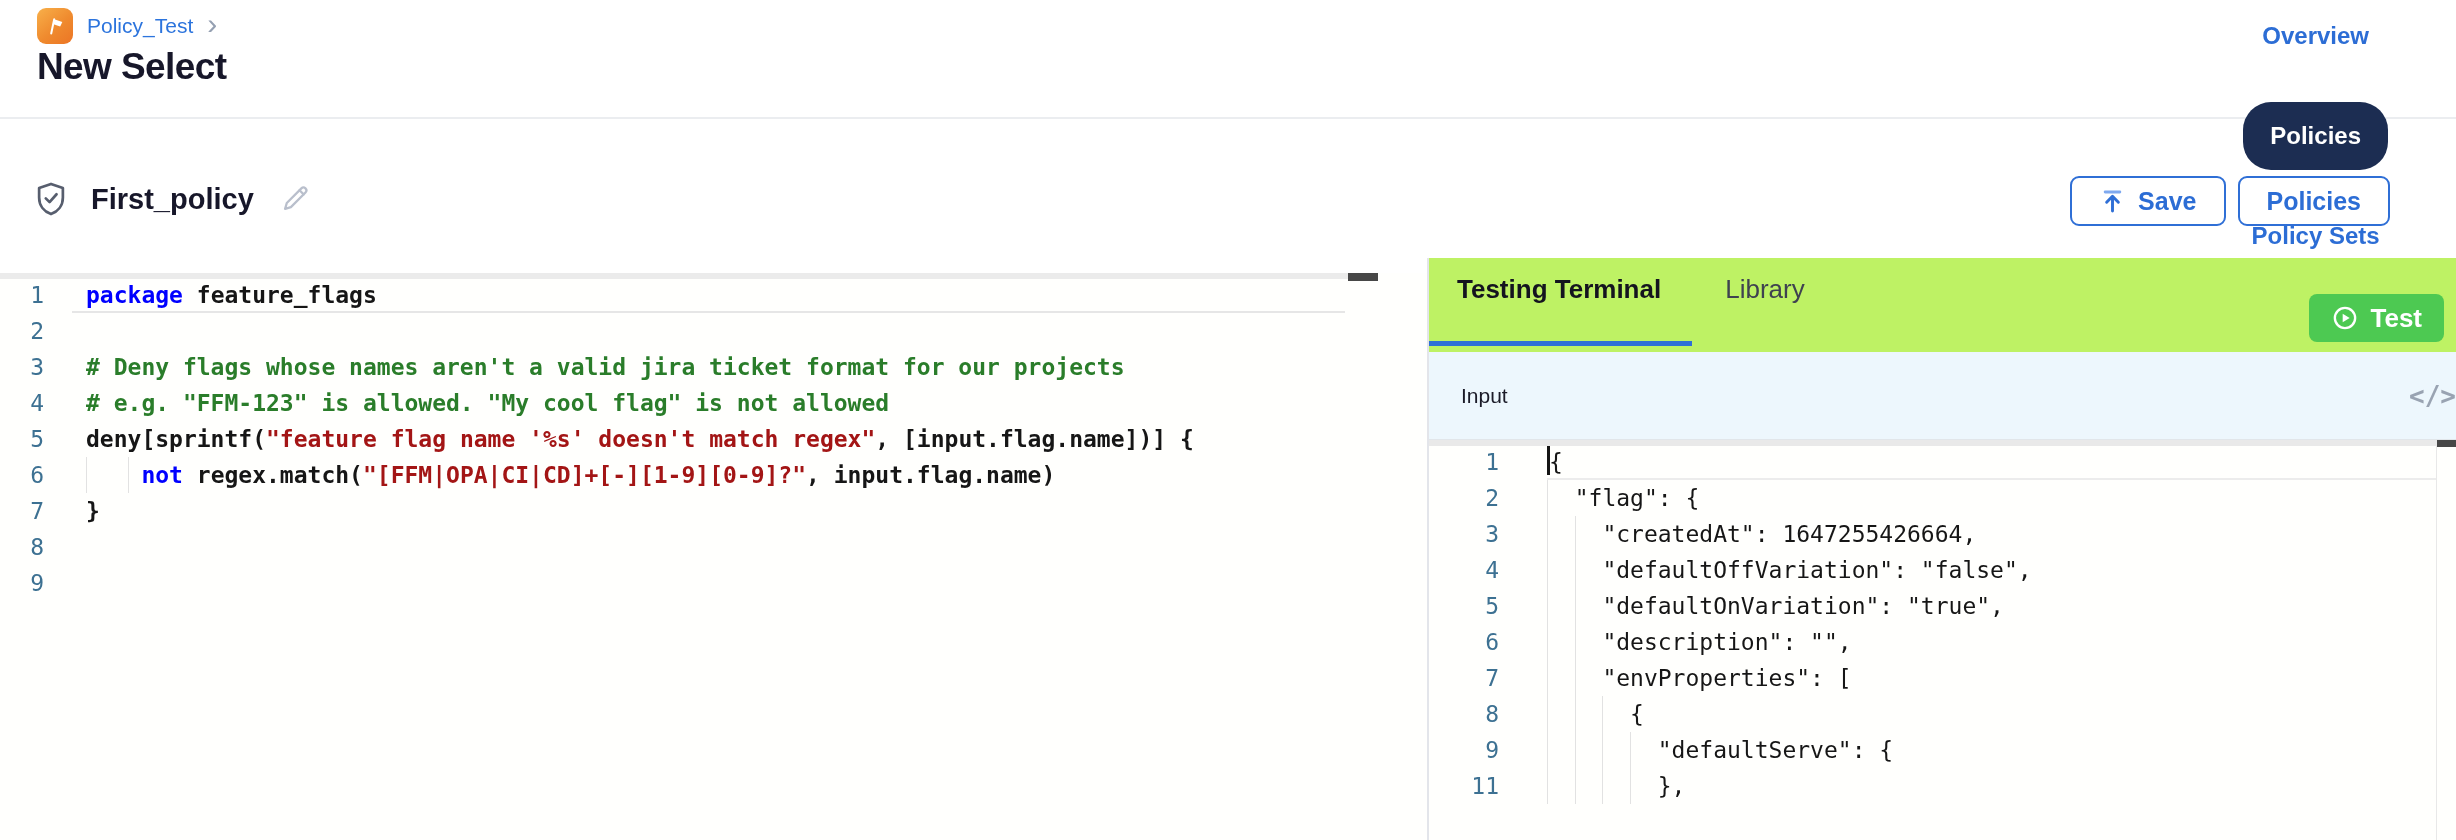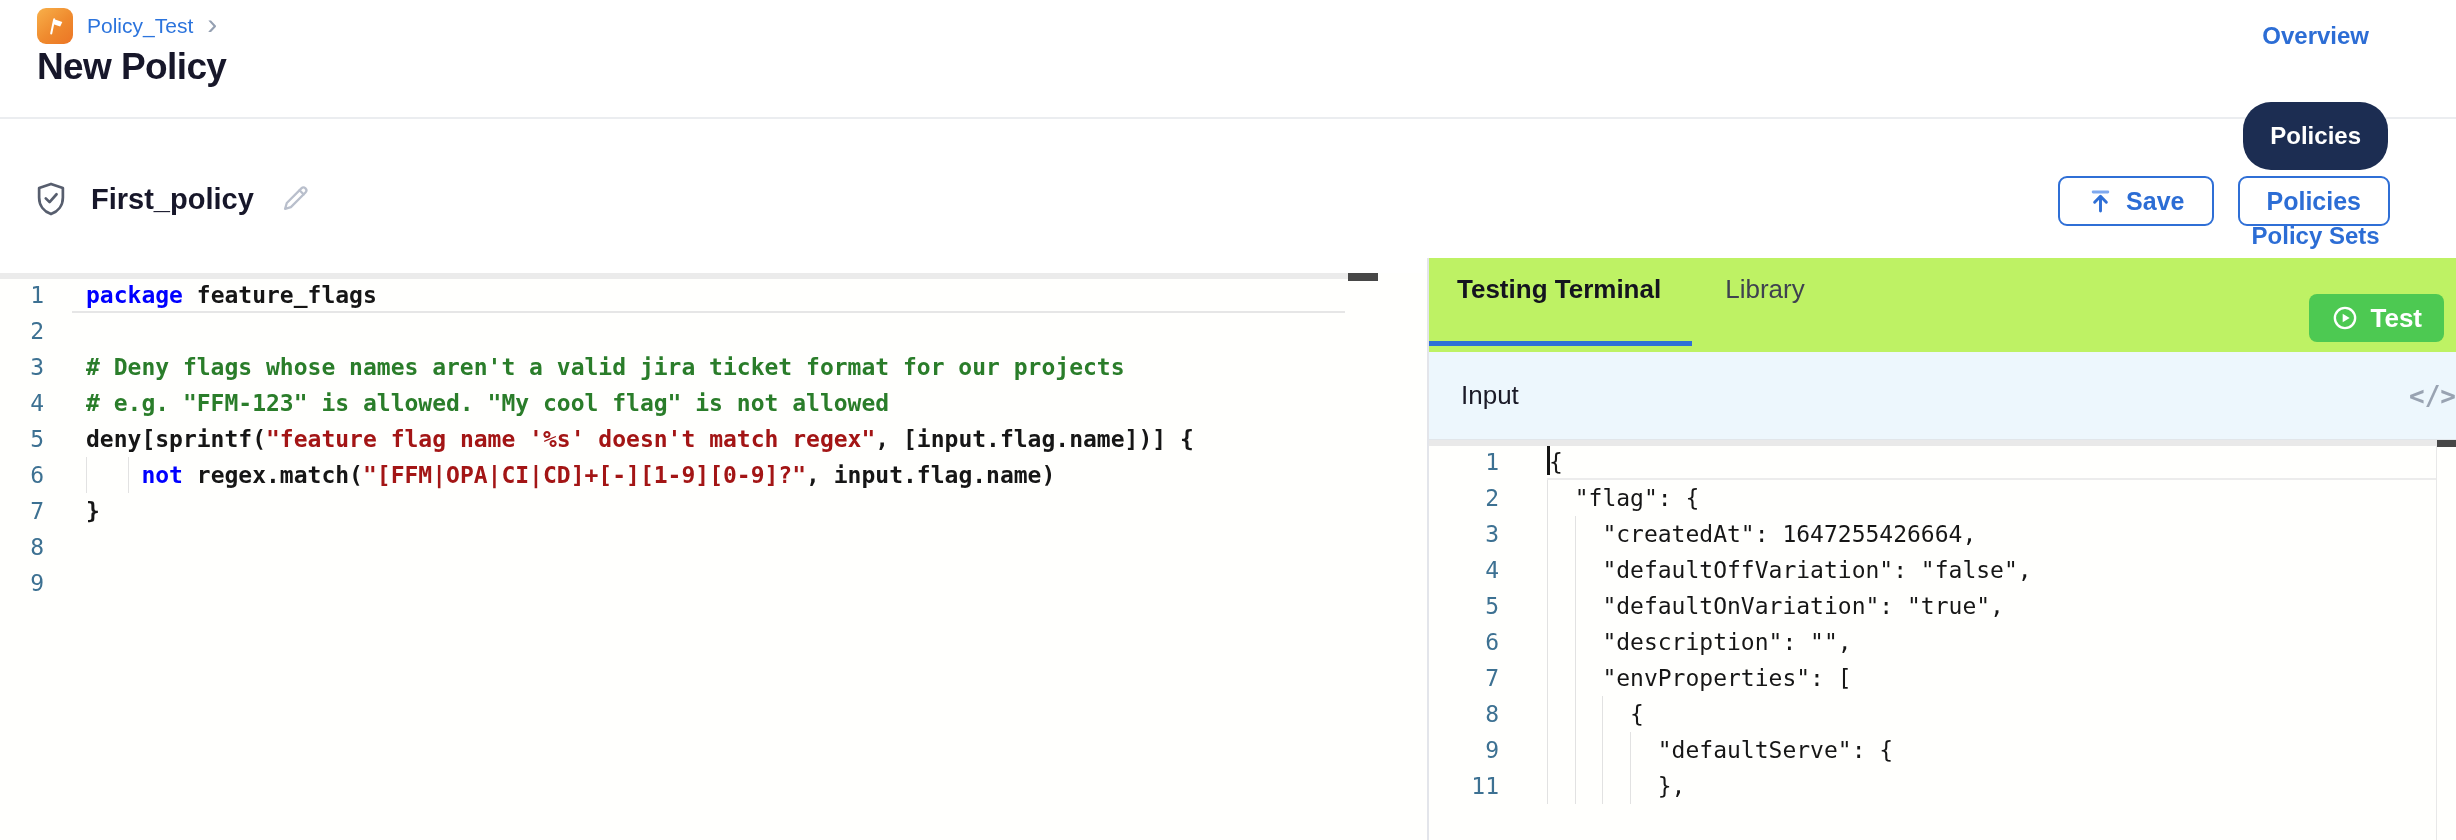--- a/index.html
+++ b/index.html
@@ -17,21 +17,21 @@
   .page-title { position:absolute; top:46px; left:37px; font-size:37px; font-weight:700; letter-spacing:-0.6px; color:#17172a; }
 
   .nav { position:absolute; top:22px; right:68px; display:flex; align-items:center; gap:52px;flex-direction:column; }
   .nav-item { font-size:24px; font-weight:600; color:#2c6dd5; cursor:pointer; white-space:nowrap; }
   .nav-item.active { background:#1c2d52; color:#fff; border-radius:28px; padding:20px 27px; }
 
   
   .policy-row { position:absolute; top:180px; left:32px; display:flex; align-items:center; }
   .policy-name { font-size:29px; font-weight:700; color:#17172a; margin-left:21px; }
   .pencil-btn { margin-left:24px; cursor:pointer; display:flex; }
-  .action-buttons { position:absolute; top:176px; right:66px; display:flex; gap:24px; }
+  .action-buttons { position:absolute; top:176px; right:66px; display:flex; gap:12px; }
   .btn-outline { height:50px; padding:0 27px; border:2.5px solid #2f6fd6; border-radius:9px; background:#fff;
                  color:#2c6dd5; font-size:25px; font-weight:700; display:flex; align-items:center; gap:12px;
                  font-family:"Liberation Sans",sans-serif; cursor:pointer; }
 
   
   .mono { font-family:"DejaVu Sans Mono","Liberation Mono",monospace; }
   .cline { display:flex; height:36px; line-height:36px; font-size:23px; position:relative; }
   .cline .ln { text-align:right; color:#3d7192; flex:none; }
   .cline .code { position:relative; white-space:pre; flex:1; color:#161616; }
   .guide { position:absolute; top:0; bottom:0; width:1px; background:#e2e2e2; }
@@ -56,21 +56,21 @@
   .tabs { position:absolute; top:16px; left:28px; display:flex; gap:64px; align-items:baseline; }
   .tab { font-size:26px; color:#3f4250; cursor:pointer; }
   .tab.active { font-weight:700; color:#14141f; }
   .tab-underline { position:absolute; top:83px; left:0; width:263px; height:5px; background:#2f6fd6; }
   .test-btn { position:absolute; top:36px; right:12px; height:48px; padding:0 22px; background:#4dc952; border:none;
               border-radius:8px; color:#fff; font-size:26px; font-weight:700; display:flex; align-items:center; gap:11px;
               font-family:"Liberation Sans",sans-serif; cursor:pointer; }
 
   .input-header { position:absolute; top:94px; left:0; right:0; height:88px; background:#edf7fd; border-bottom:1px solid #e1e6ea;
                   display:flex; align-items:center; }
-  .input-label { font-size:26px; color:#1b1b28; margin-left:32px; }
+  .input-label { font-size:21px; color:#1b1b28; margin-left:32px; }
   .code-toggle { margin-left:auto; font-family:"DejaVu Sans Mono",monospace; font-size:26px; font-weight:600; color:#99a3b2; cursor:pointer; }
   .select-input-btn { height:46px; margin:0 52px 0 30px; padding:0 23px; background:#fff; border:2.5px solid #2f6fd6;
                       border-radius:8px; color:#2c6dd5; font-size:25px; font-weight:600;
                       font-family:"Liberation Sans",sans-serif; cursor:pointer; }
 
   
   .json-editor { position:absolute; top:182px; left:0; right:0; bottom:0; background:#fffffd; overflow:hidden; }
   .je-topband { position:absolute; top:0; left:0; right:19px; height:6px; background:#e9e9e9; }
   .je-thumb { position:absolute; top:-1px; right:0; width:19px; height:8px; background:#474747; }
   .je-sep { position:absolute; top:6px; bottom:0; right:19px; width:1px; background:#e8e8e8; }
@@ -90,21 +90,21 @@
     <div class="breadcrumb">
       <span class="module-icon">
         <svg width="24" height="24" viewBox="0 0 24 24">
           <path d="M8.2 19.5 L11.2 5.2" stroke="#fff" stroke-width="2" stroke-linecap="round" fill="none"></path>
           <path d="M11.2 5.2 L19.3 7.9 L17.2 12.6 L9.8 10.1 Z" fill="#fff"></path>
         </svg>
       </span>
       <span class="crumb-link">Policy_Test</span>
       <span class="crumb-chevron">›</span>
     </div>
-    <div class="page-title">New Policy</div>
+    <div class="page-title">New Select</div>
     <div class="nav">
         <span class="nav-item">Overview</span>
         <span class="nav-item active">Policies</span>
         <span class="nav-item">Policy Sets</span>
         <span class="nav-item">Evaluation</span>
       </div>
   </div>
 
   <div class="policy-row">
     <span>

